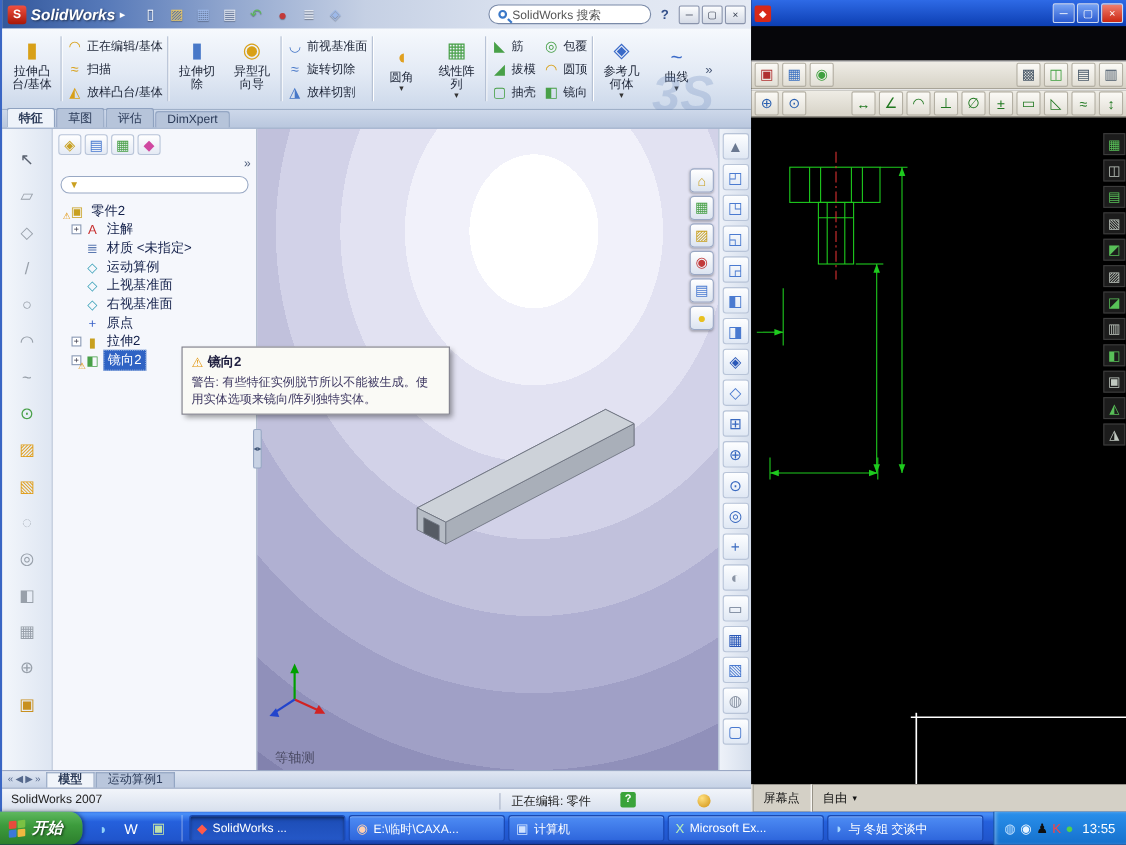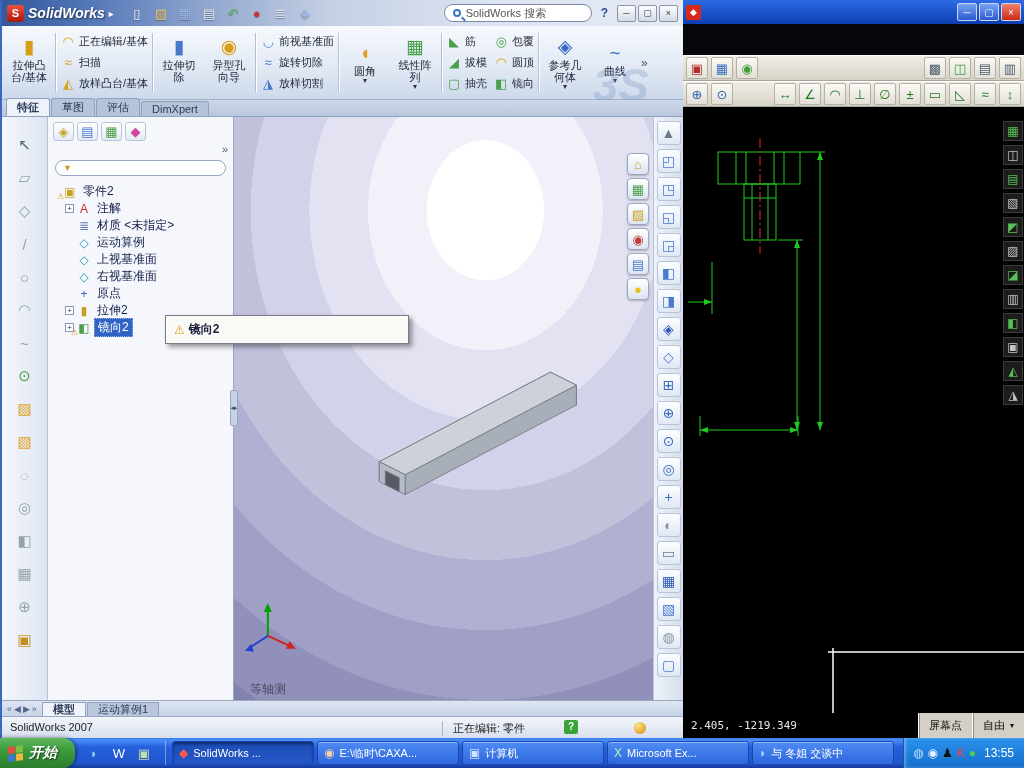--- a/index.html
+++ b/index.html
@@ -104,21 +104,21 @@
 
   .bottom-tabs{position:absolute;top:700px;left:0;width:683px;height:16px;background:linear-gradient(#dfe6f2,#c6d2e6);
     border-top:1px solid #9aa8c4;display:flex;align-items:center;font-size:11px;}
   .bt-nav{display:flex;gap:2px;padding:0 5px;color:#55688c;font-size:9px;}
   .btab{padding:0 10px;height:14px;line-height:13px;background:#b9c6dc;border:1px solid #8fa2c0;border-bottom:none;color:#2a3a58;}
   .btab.active{background:#f0f4fa;font-weight:bold;}
 
   .sw-status{position:absolute;top:716px;left:0;width:683px;height:22px;background:linear-gradient(#f2f5fa,#d8e0ee);
     border-top:1px solid #9aa8c4;font-size:11px;color:#222;}
   .ss-left{position:absolute;left:8px;top:4px;}
-  .ss-edit{position:absolute;left:440px;top:4px;border-left:1px solid #aab4c8;padding-left:10px;}
+  .ss-edit{position:absolute;left:452px;top:4px;border-left:1px solid #aab4c8;padding-left:10px;}
   .ss-help{position:absolute;left:562px;top:3px;width:14px;height:14px;background:#3aa33a;color:#fff;text-align:center;
     line-height:14px;border-radius:2px;font-size:10px;font-weight:bold;}
   .ss-ball{position:absolute;left:632px;top:5px;width:12px;height:12px;border-radius:50%;
     background:radial-gradient(circle at 35% 30%,#ffe080,#d09010);}
 
   
   .cx{position:absolute;left:683px;top:0;width:341px;height:738px;background:#000;}
   .cx-title{position:absolute;top:0;left:0;right:0;height:24px;background:linear-gradient(#2e6ae6,#0c3eb2);
     display:flex;align-items:center;padding:0 3px;gap:3px;}
   .cx-appicon{width:15px;height:15px;background:#d82818;color:#fff;font-size:9px;display:flex;align-items:center;
@@ -677,20 +677,21 @@
 
       <div class="splitter">
         <span>◂▸</span>
       </div>
 
       <div class="tooltip">
         <div class="tt-head">
           <span class="tt-warn">⚠</span>
           <span>镜向2</span>
         </div>
+        <div class="tt-body">警告: 有些特征实例脱节所以不能被生成。使用实体选项来镜向/阵列独特实体。</div>
       </div>
     </div>
 
     <div class="bottom-tabs">
       <div class="bt-nav">
 
       <span>«</span>
           <span>◀</span>
           <span>▶</span>
           <span>»</span>
@@ -906,21 +907,20 @@
             <span style="color: rgb(88, 192, 88);">◭</span>
           </span>
 
           <span class="cxs">
             <span style="color: rgb(192, 200, 192);">◮</span>
           </span>
         </div>
     </div>
 
     <div class="cx-status">
-      <span class="cxs-coords">2.405, -1219.349</span>
       <span class="cxs-seg">
         <span>屏幕点</span>
       </span>
       <span class="cxs-seg">
         <span>自由</span>
         <span class="cxs-dd">▾</span>
       </span>
     </div>
   </section>
 

